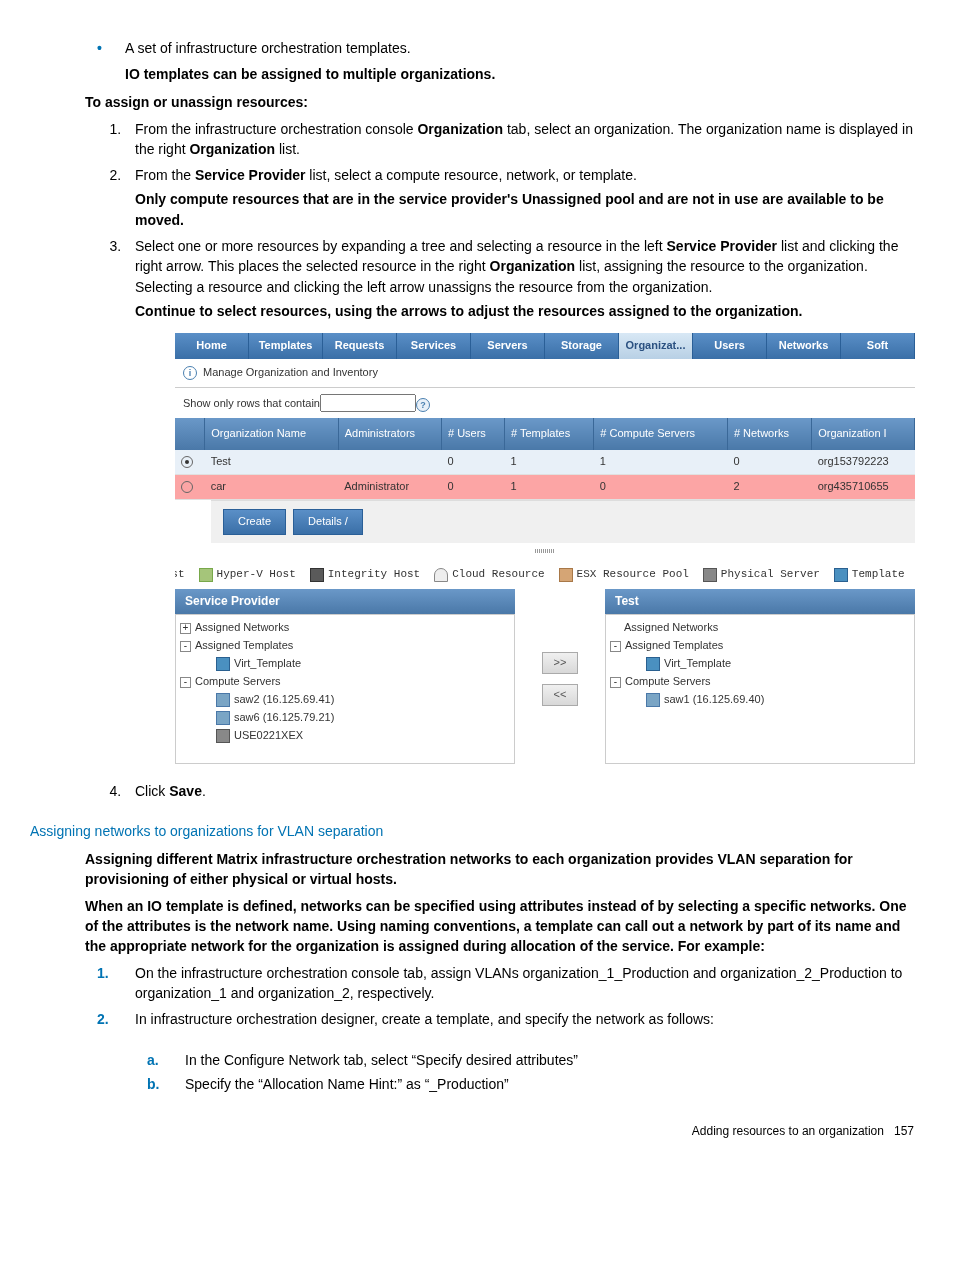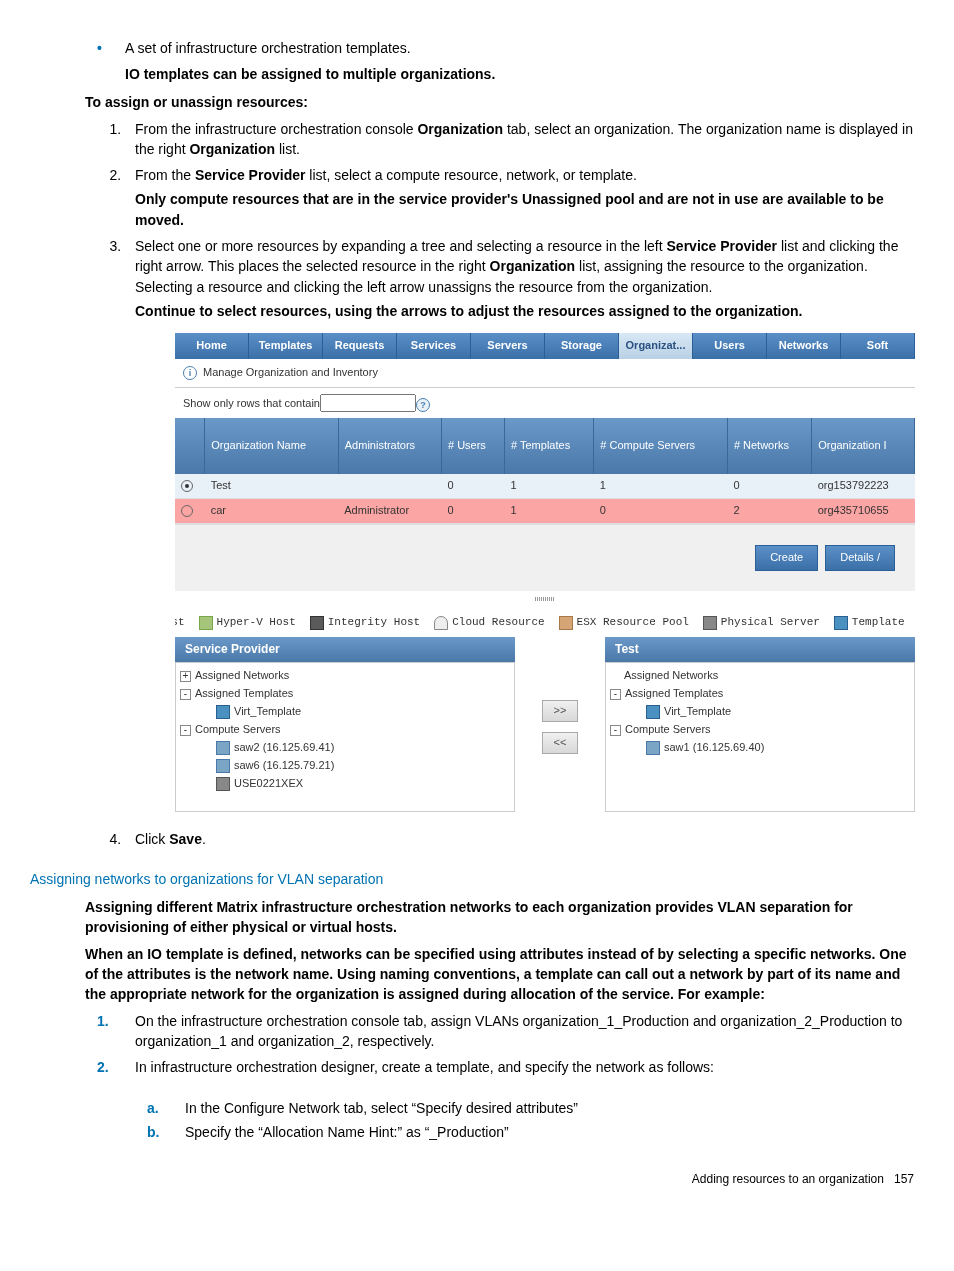--- a/index.html
+++ b/index.html
@@ -147,21 +147,21 @@
   }
   table.grid {
     width: 100%;
     border-collapse: collapse;
     font-size: 11px;
   }
   table.grid th {
     background: linear-gradient(#6a98c8, #4a78a8);
     color: #fff;
     text-align: left;
-    padding: 20px 6px;
+    padding: 8px 6px;
     font-weight: normal;
     border-right: 1px solid #3a6898;
   }
   table.grid td {
     padding: 4px 6px;
     border-bottom: 1px solid #e0e0e0;
     background: #fca5a5;
   }
   table.grid tr.sel td { background: #e8f0f8; }
   .radio {
@@ -174,24 +174,24 @@
   }
   .radio.on::after {
     content: "";
     position: absolute;
     width: 4px; height: 4px;
     background: #333;
     border-radius: 50%;
     top: 3px; left: 3px;
   }
   .btn-row {
-    text-align: right;
-    padding: 20px;
+    padding: 8px;
     background: #f0f0f0;
     border-top: 1px solid #ddd;
+    margin-left: 36px;
   }
   .btn {
     display: inline-block;
     background: linear-gradient(#5a8fc7, #3a6fa7);
     color: #fff;
     padding: 4px 14px;
     font-size: 11px;
     border: 1px solid #2a5f97;
     margin-left: 4px;
   }

